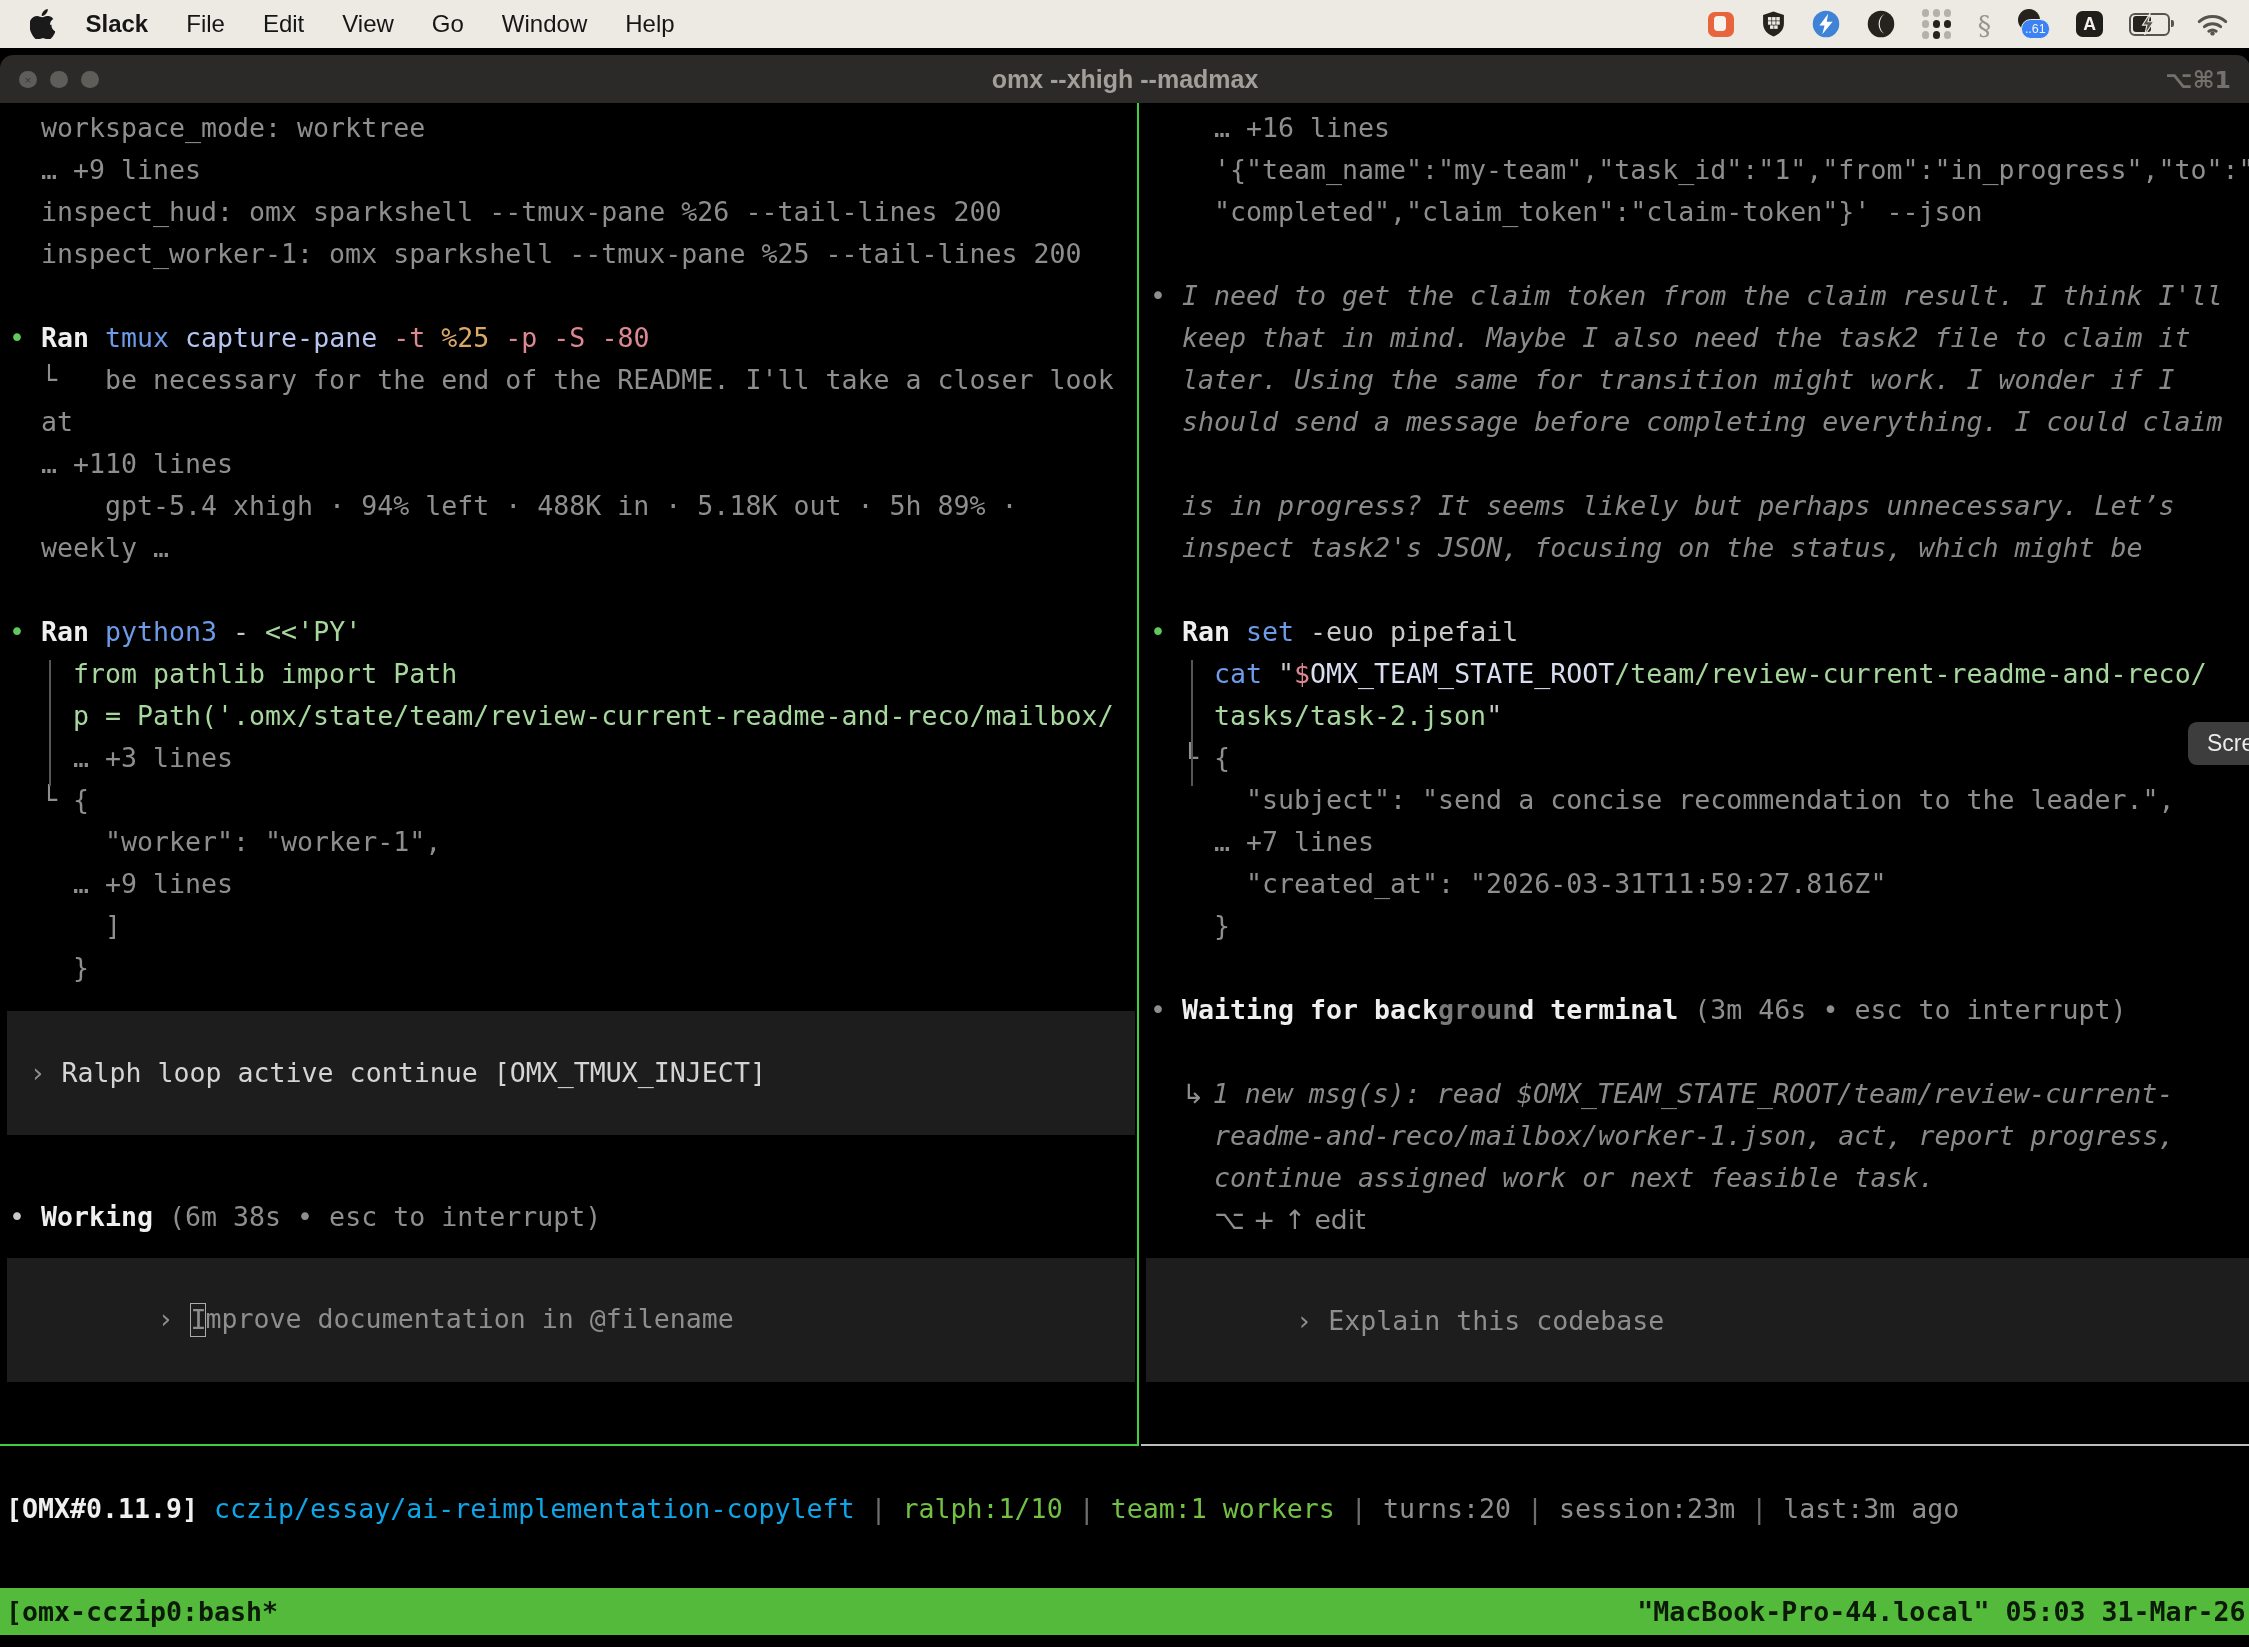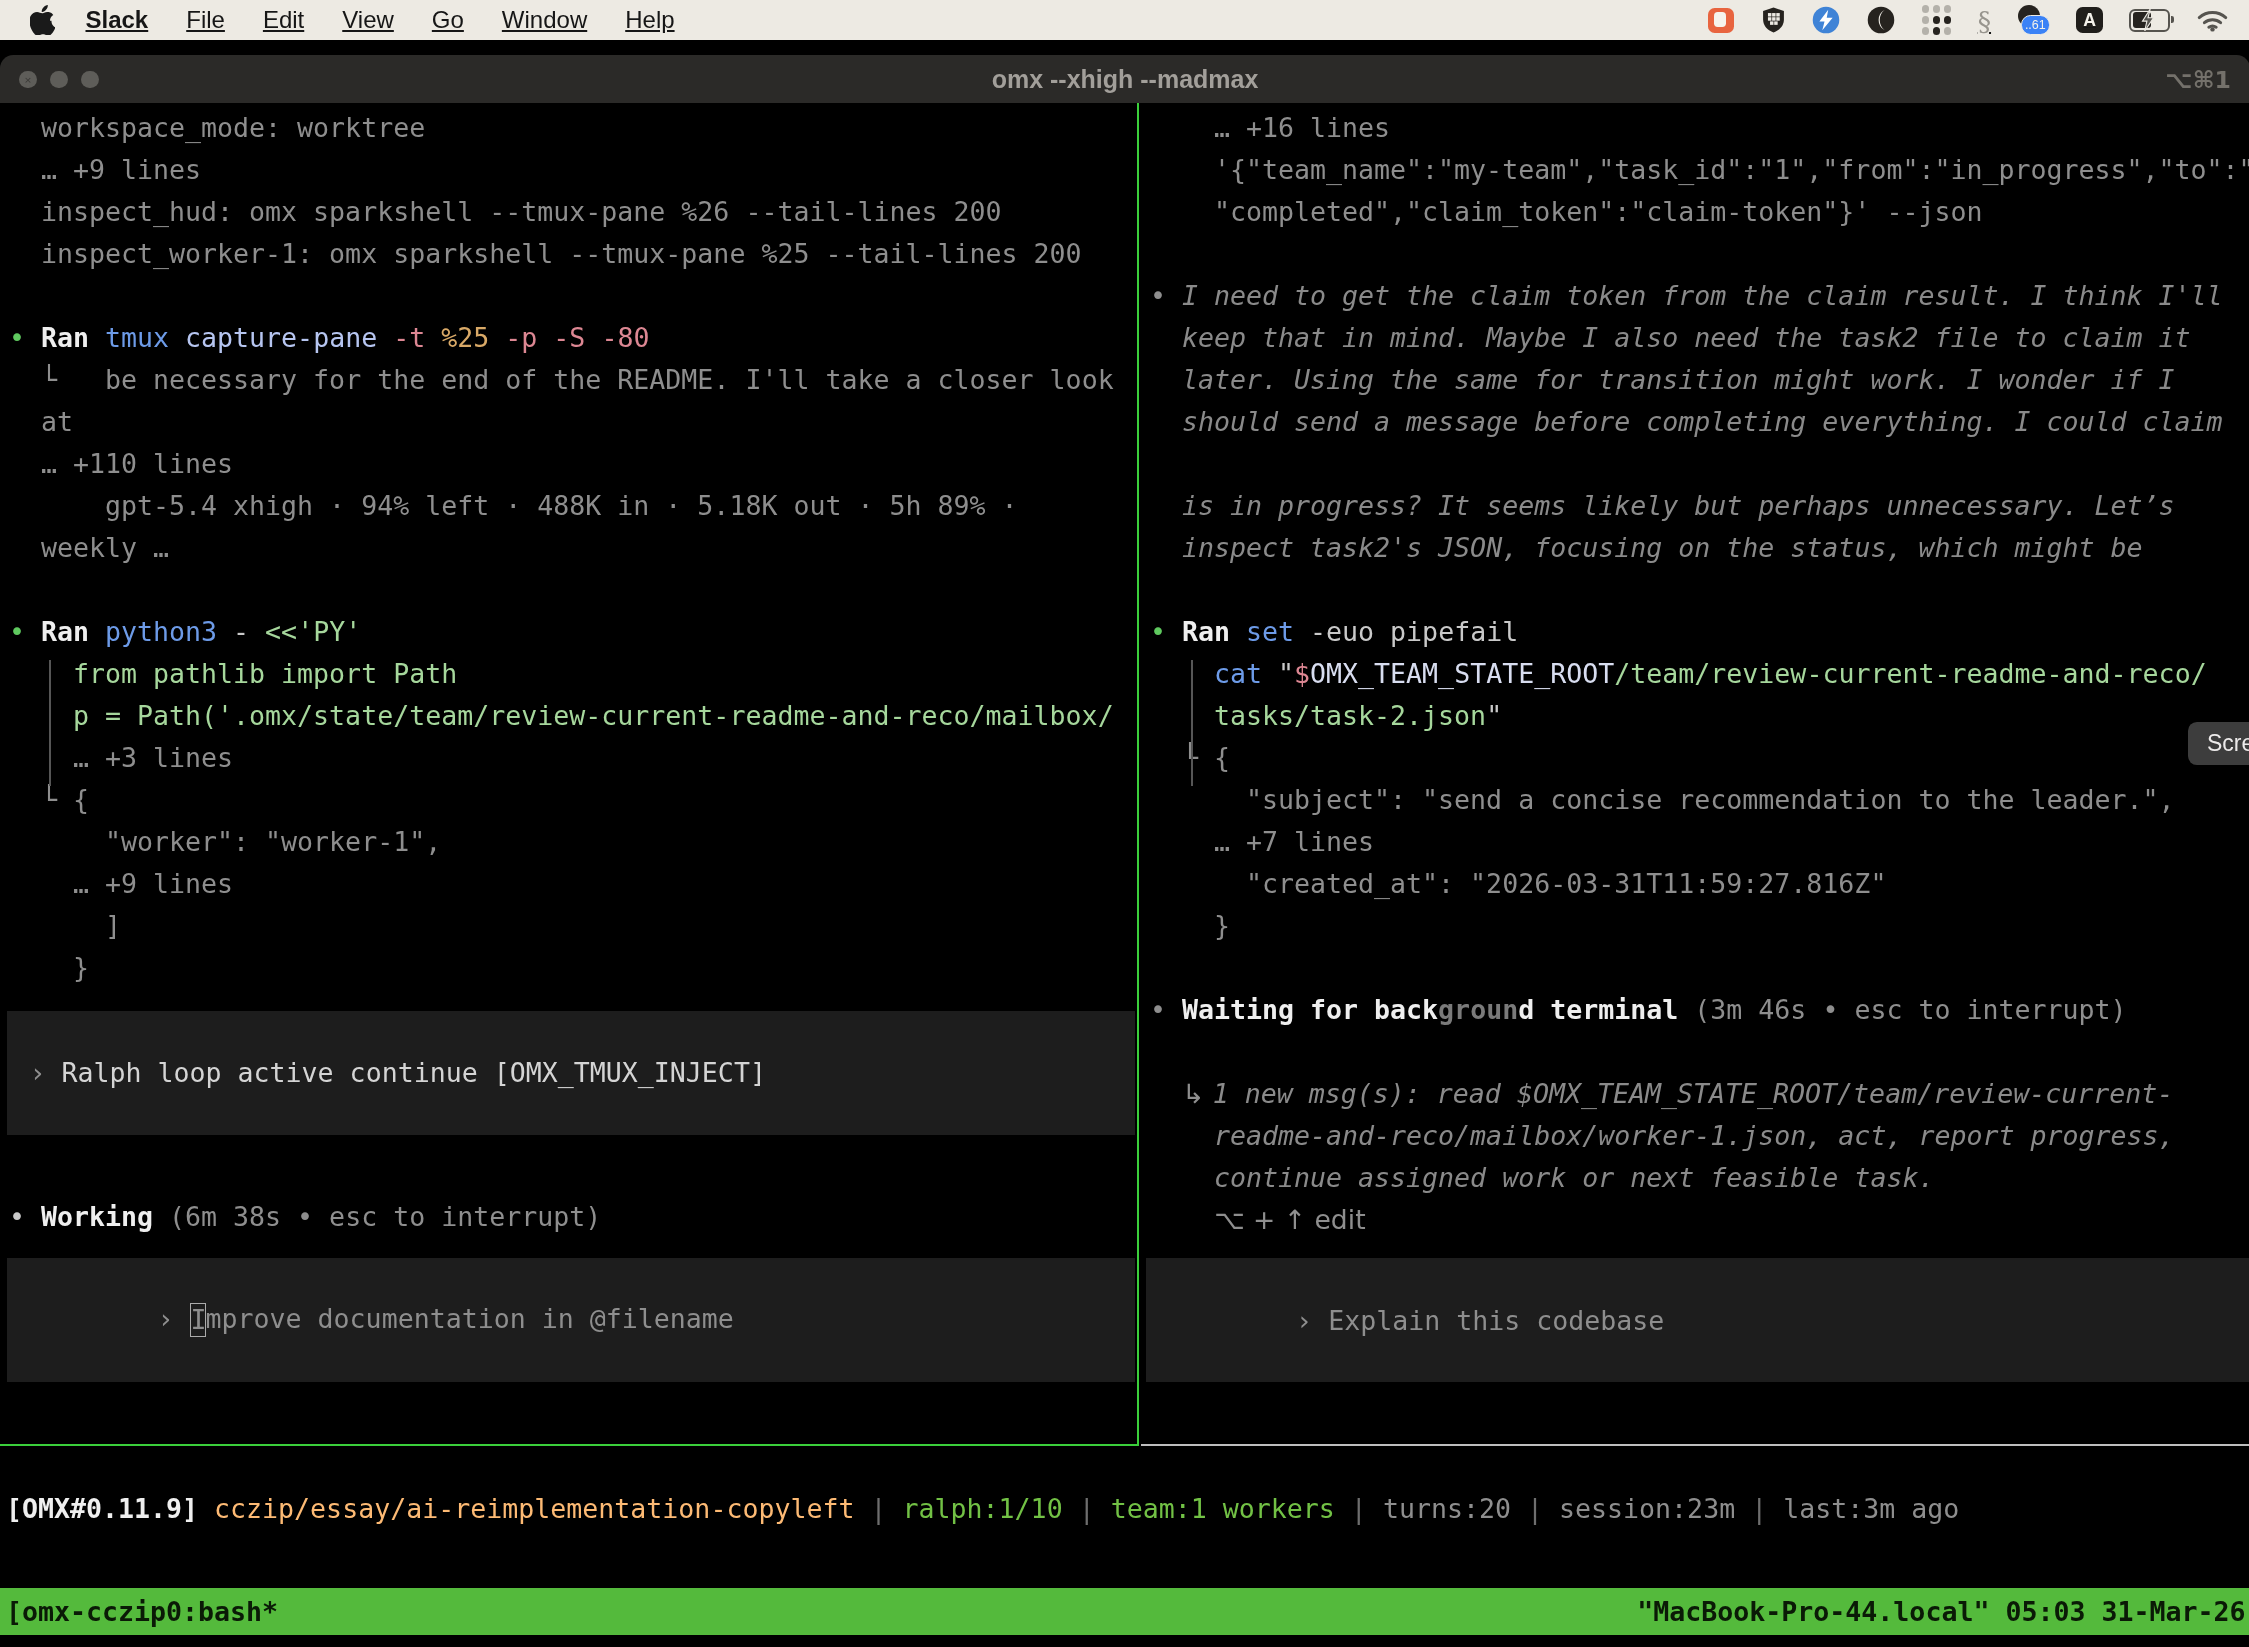--- a/index.html
+++ b/index.html
@@ -1,22 +1,22 @@
 <!DOCTYPE html>
 <html style="font-size:11.8px"><head>
 <meta charset="utf-8">
 <style>
   html,body{margin:0;padding:0;background:#000;}
   .screen{position:relative;width:2250px;height:1648px;background:#000;overflow:hidden;
           font-family:"DejaVu Sans Mono",monospace;}
 
   
-  .menubar{position:absolute;top:0;left:0;right:0;height:40px;background:#edeae3;
+  .menubar{position:absolute;top:0;left:0;right:0;height:48px;background:#edeae3;
            display:flex;align-items:center;color:#161616;
-           font-family:"Liberation Sans",sans-serif;font-size:24px;text-decoration:underline;}
+           font-family:"Liberation Sans",sans-serif;font-size:24px;}
   .apple{margin-left:29.5px;display:flex;align-items:center;}
   .app-name{font-weight:bold;margin-left:31px;}
   .menu-item{margin-left:38px;}
   .mb-spacer{flex:1;}
   .status-icons{display:flex;align-items:center;gap:26.6px;margin-right:22px;}
   .sicon{display:flex;align-items:center;justify-content:center;}
   .icon-chat{width:26.6px;height:25px;background:#e8643f;border-radius:6.6px;position:relative;}
   .icon-chat:after{content:"";position:absolute;left:6.6px;top:4.4px;width:11.8px;height:14.8px;
                    background:#f6f3ec;border-radius:3.7px;}
   .icon-chat:before{content:"";position:absolute;left:4.4px;bottom:-5.2px;border:5.2px solid transparent;
@@ -57,21 +57,21 @@
   .pane-left .rows{padding-left:8.9px;}
   .pane-right .rows{padding-left:5.9px;}
   .tl{white-space:pre;height:42px;line-height:42px;font-size:26.6px;color:#8e8e8e;}
 
   .g{color:#8e8e8e}.lg{color:#c9c9c9}.lg2{color:#d4d4d4}
   .b-w{color:#efefef;font-weight:bold}.b-dim{color:#7a7a7a;font-weight:bold}
   .blue{color:#6d9be8}.lav{color:#b6c5f0}.lavw{color:#d8ddf0}
   .pink{color:#dd8793}.orange{color:#d9a967}.grn{color:#a6d79c}.bul{color:#5fc95f}
   .it{color:#8a8a8a;font-style:italic}
   .gsym{color:#8e8e8e;font-family:"DejaVu Sans",sans-serif}
-  .cyan{color:#fdba74}.grn2{color:#72c145}.sep{color:#6e6e6e}
+  .cyan{color:#0ea5e9}.grn2{color:#72c145}.sep{color:#6e6e6e}
 
   .vguide{position:absolute;width:1.5px;background:#565656;}
   .vg-left{left:49px;top:557px;height:126px;}
   .vg-right{left:47px;top:557px;height:126px;}
 
   .band{position:absolute;height:124px;background:#1d1d1d;display:flex;align-items:center;
         font-size:26.6px;white-space:pre;overflow:hidden;}
   .band-ralph{left:7.4px;top:908px;width:1128px;}
   .band-input-left{left:7.4px;top:1155px;width:1128px;}
   .band-input-right{left:1146px;top:1155px;width:1104px;}

